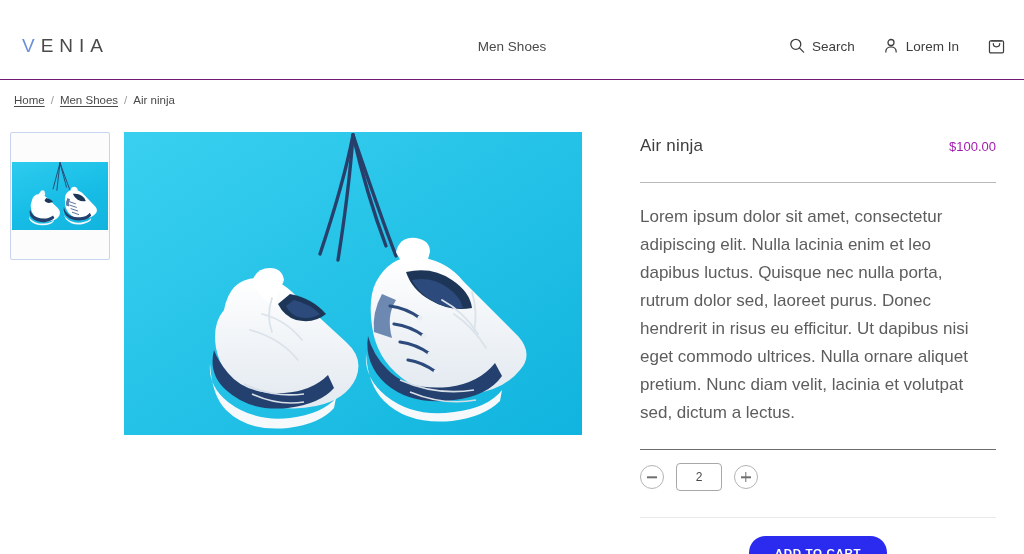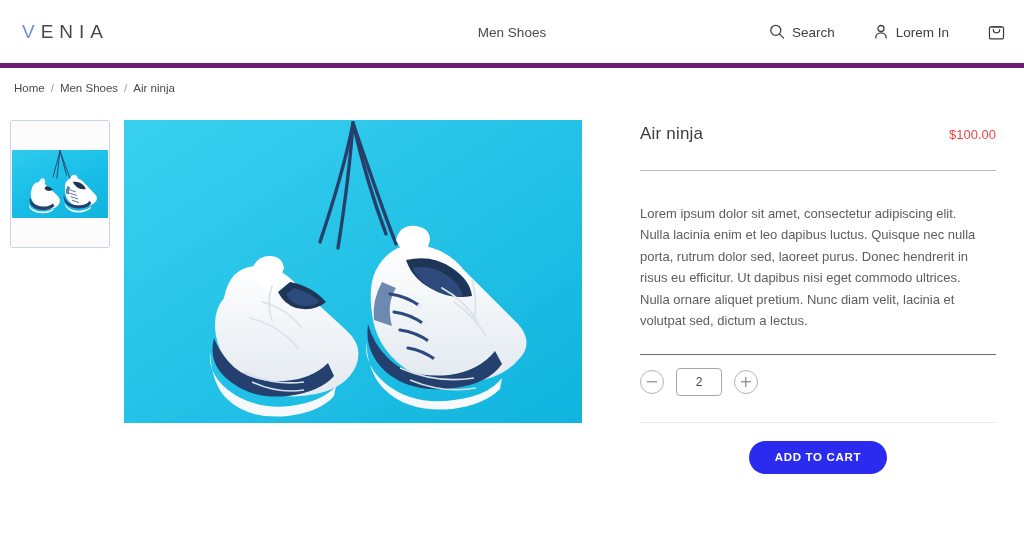--- a/index.html
+++ b/index.html
@@ -14,24 +14,25 @@
     font-family: "Liberation Sans", sans-serif;
     background: #ffffff;
     color: #3d3d3d;
     -webkit-font-smoothing: antialiased;
   }
 
   
   .header {
     position: relative;
     height: 68px;
-    border-bottom: 5px solid #701a75;
+    border-bottom: 1px solid #701a75;
     display: flex;
     align-items: center;
     background: #ffffff;
+    margin-top: 12px;
   }
 
   .logo {
     position: absolute;
     left: 22px;
     top: 50%;
     transform: translateY(-50%);
     font-size: 19px;
     letter-spacing: 6px;
     font-weight: 400;
@@ -50,21 +51,21 @@
     white-space: nowrap;
   }
 
   .header-actions {
     position: absolute;
     right: 18px;
     top: 50%;
     transform: translateY(-50%);
     display: flex;
     align-items: center;
-    gap: 38px;
+    gap: 28px;
   }
 
   .hdr-btn {
     display: flex;
     align-items: center;
     gap: 7px;
     font-size: 13.5px;
     color: #3d3d3d;
     cursor: pointer;
     background: none;
@@ -79,20 +80,21 @@
     padding: 14px 0 0 14px;
     font-size: 11.5px;
     color: #4a4a4a;
     display: flex;
     align-items: center;
     gap: 6px;
     white-space: nowrap;
   }
   .breadcrumb a {
     color: #4a4a4a;
+    text-decoration: underline;
     text-underline-offset: 2px;
     cursor: pointer;
   }
   .breadcrumb .sep { color: #9a9a9a; }
   .breadcrumb .current { color: #4a4a4a; }
 
   
   .product-wrap {
     display: flex;
     padding: 26px 0 0 0;
@@ -155,40 +157,40 @@
     padding-top: 4px;
   }
   .product-title {
     font-size: 17px;
     font-weight: 400;
     color: #3d3d3d;
     letter-spacing: 0.2px;
   }
   .product-price {
     font-size: 13px;
-    color: #ef4444;
+    color: #a21caf;
     text-align: center;
   }
 
   .divider {
     height: 1px;
     background: #b9b9b9;
     margin-top: 26px;
   }
   .divider.light {
     background: #e9e9e9;
   }
   .divider.mid {
     background: #6d6d6d;
     margin-top: 22px;
   }
 
   .description {
-    margin-top: 32px;
-    font-size: 13px;
+    margin-top: 20px;
+    font-size: 17px;
     line-height: 1.65;
     color: #5d5d5d;
     padding-right: 12px;
   }
 
   .qty-label {
     margin-top: 22px;
     font-size: 12.5px;
     color: #4a4a4a;
   }

